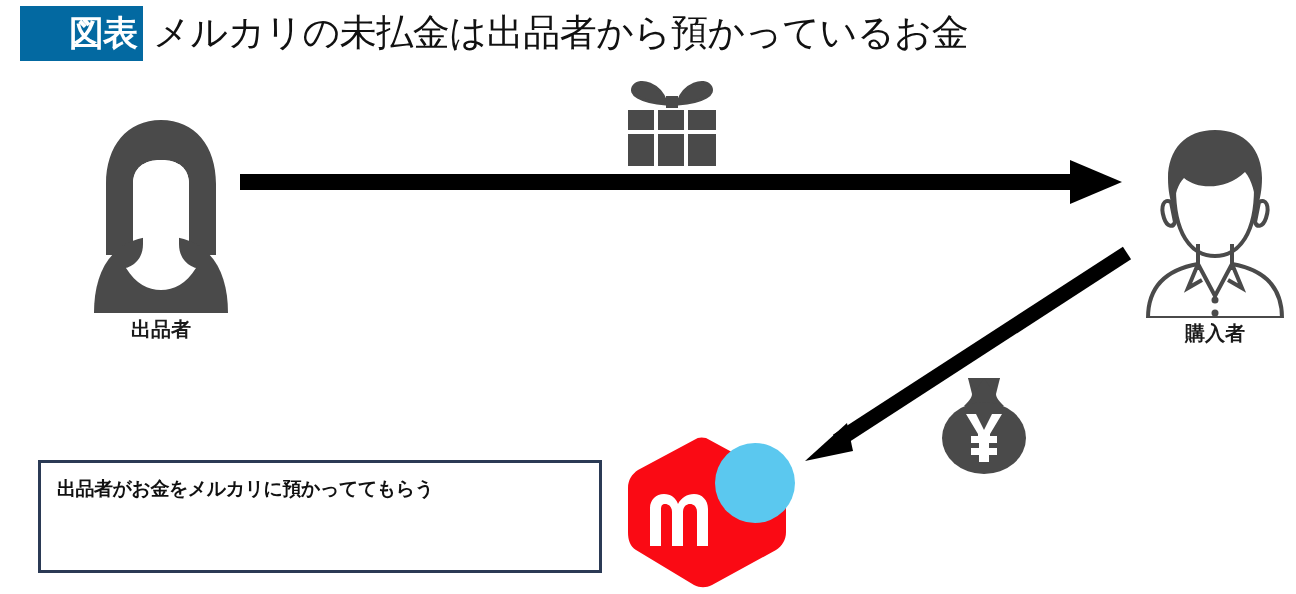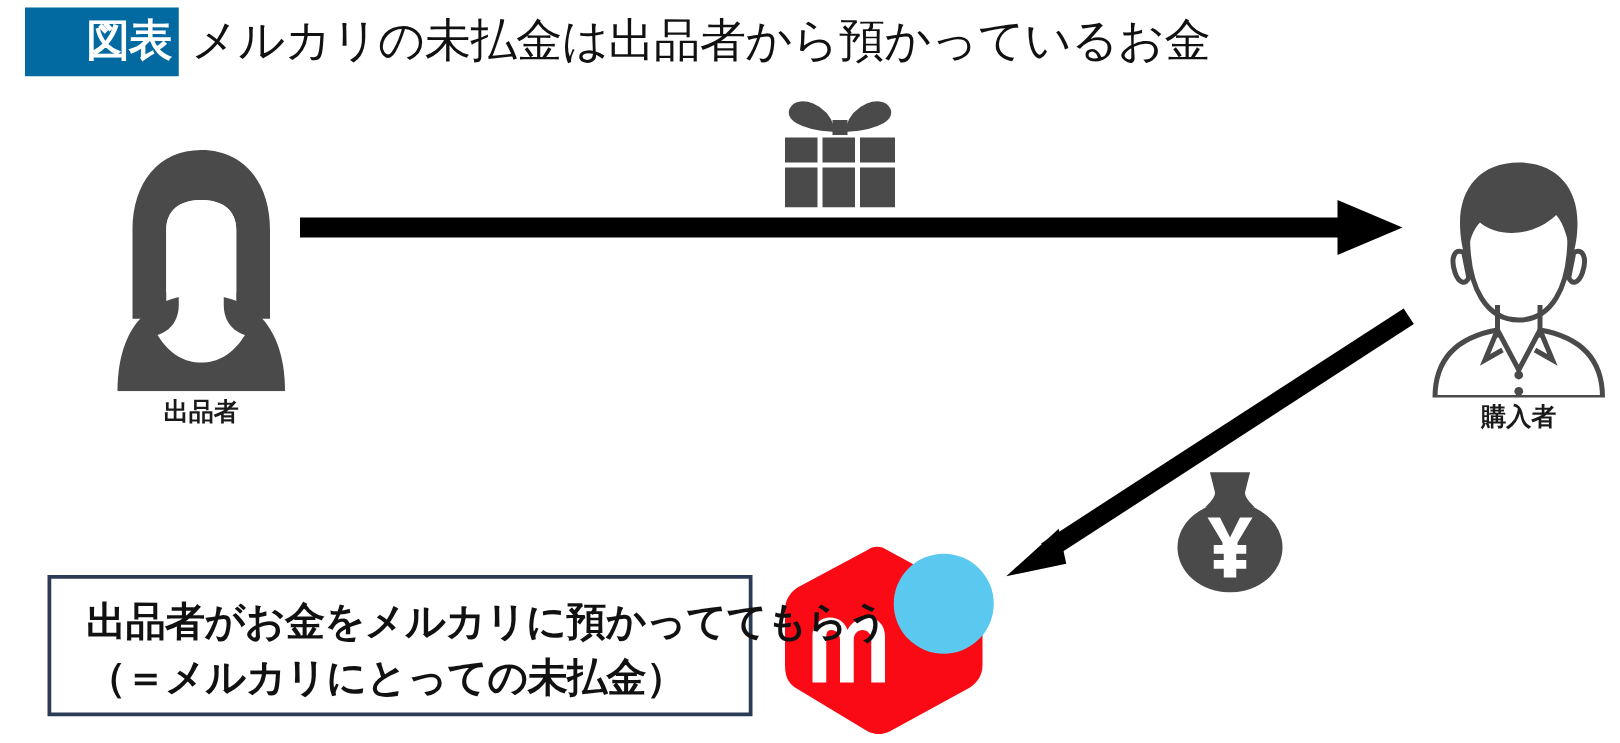--- a/index.html
+++ b/index.html
@@ -91,24 +91,24 @@
     left: 38px;
     top: 460px;
     width: 564px;
     height: 113px;
     border: 3px solid #2b3a55;
     background: #ffffff;
     box-sizing: border-box;
   }
   #caption-text {
     position: absolute;
-    left: 28px;
+    left: 16px;
     top: 12px;
     width: 540px;
-    font-size: 32px;
+    font-size: 19px;
     font-weight: 700;
     color: #111111;
     line-height: 1.42;
     letter-spacing: -0.5px;
   }
   .caption-line { display: block; white-space: nowrap; }
 </style>
 </head>
 <body>
 
@@ -228,15 +228,14 @@
              L57 110 L46 110 L46 76 C46 71, 43 68, 39 68
              C35 68, 35 71, 35 76 L35 110 Z" fill="#ffffff"></path>
 
     <circle cx="129" cy="47" r="40" fill="#5bc8ef"></circle>
   </svg>
 </div>
 
 <div id="caption-box">
   <div id="caption-text">
     <span class="caption-line">出品者がお金をメルカリに預かっててもらう</span>
-    <span class="caption-line">（＝メルカリにとっての未払金）</span>
   </div>
 </div>
 
 </body></html>

